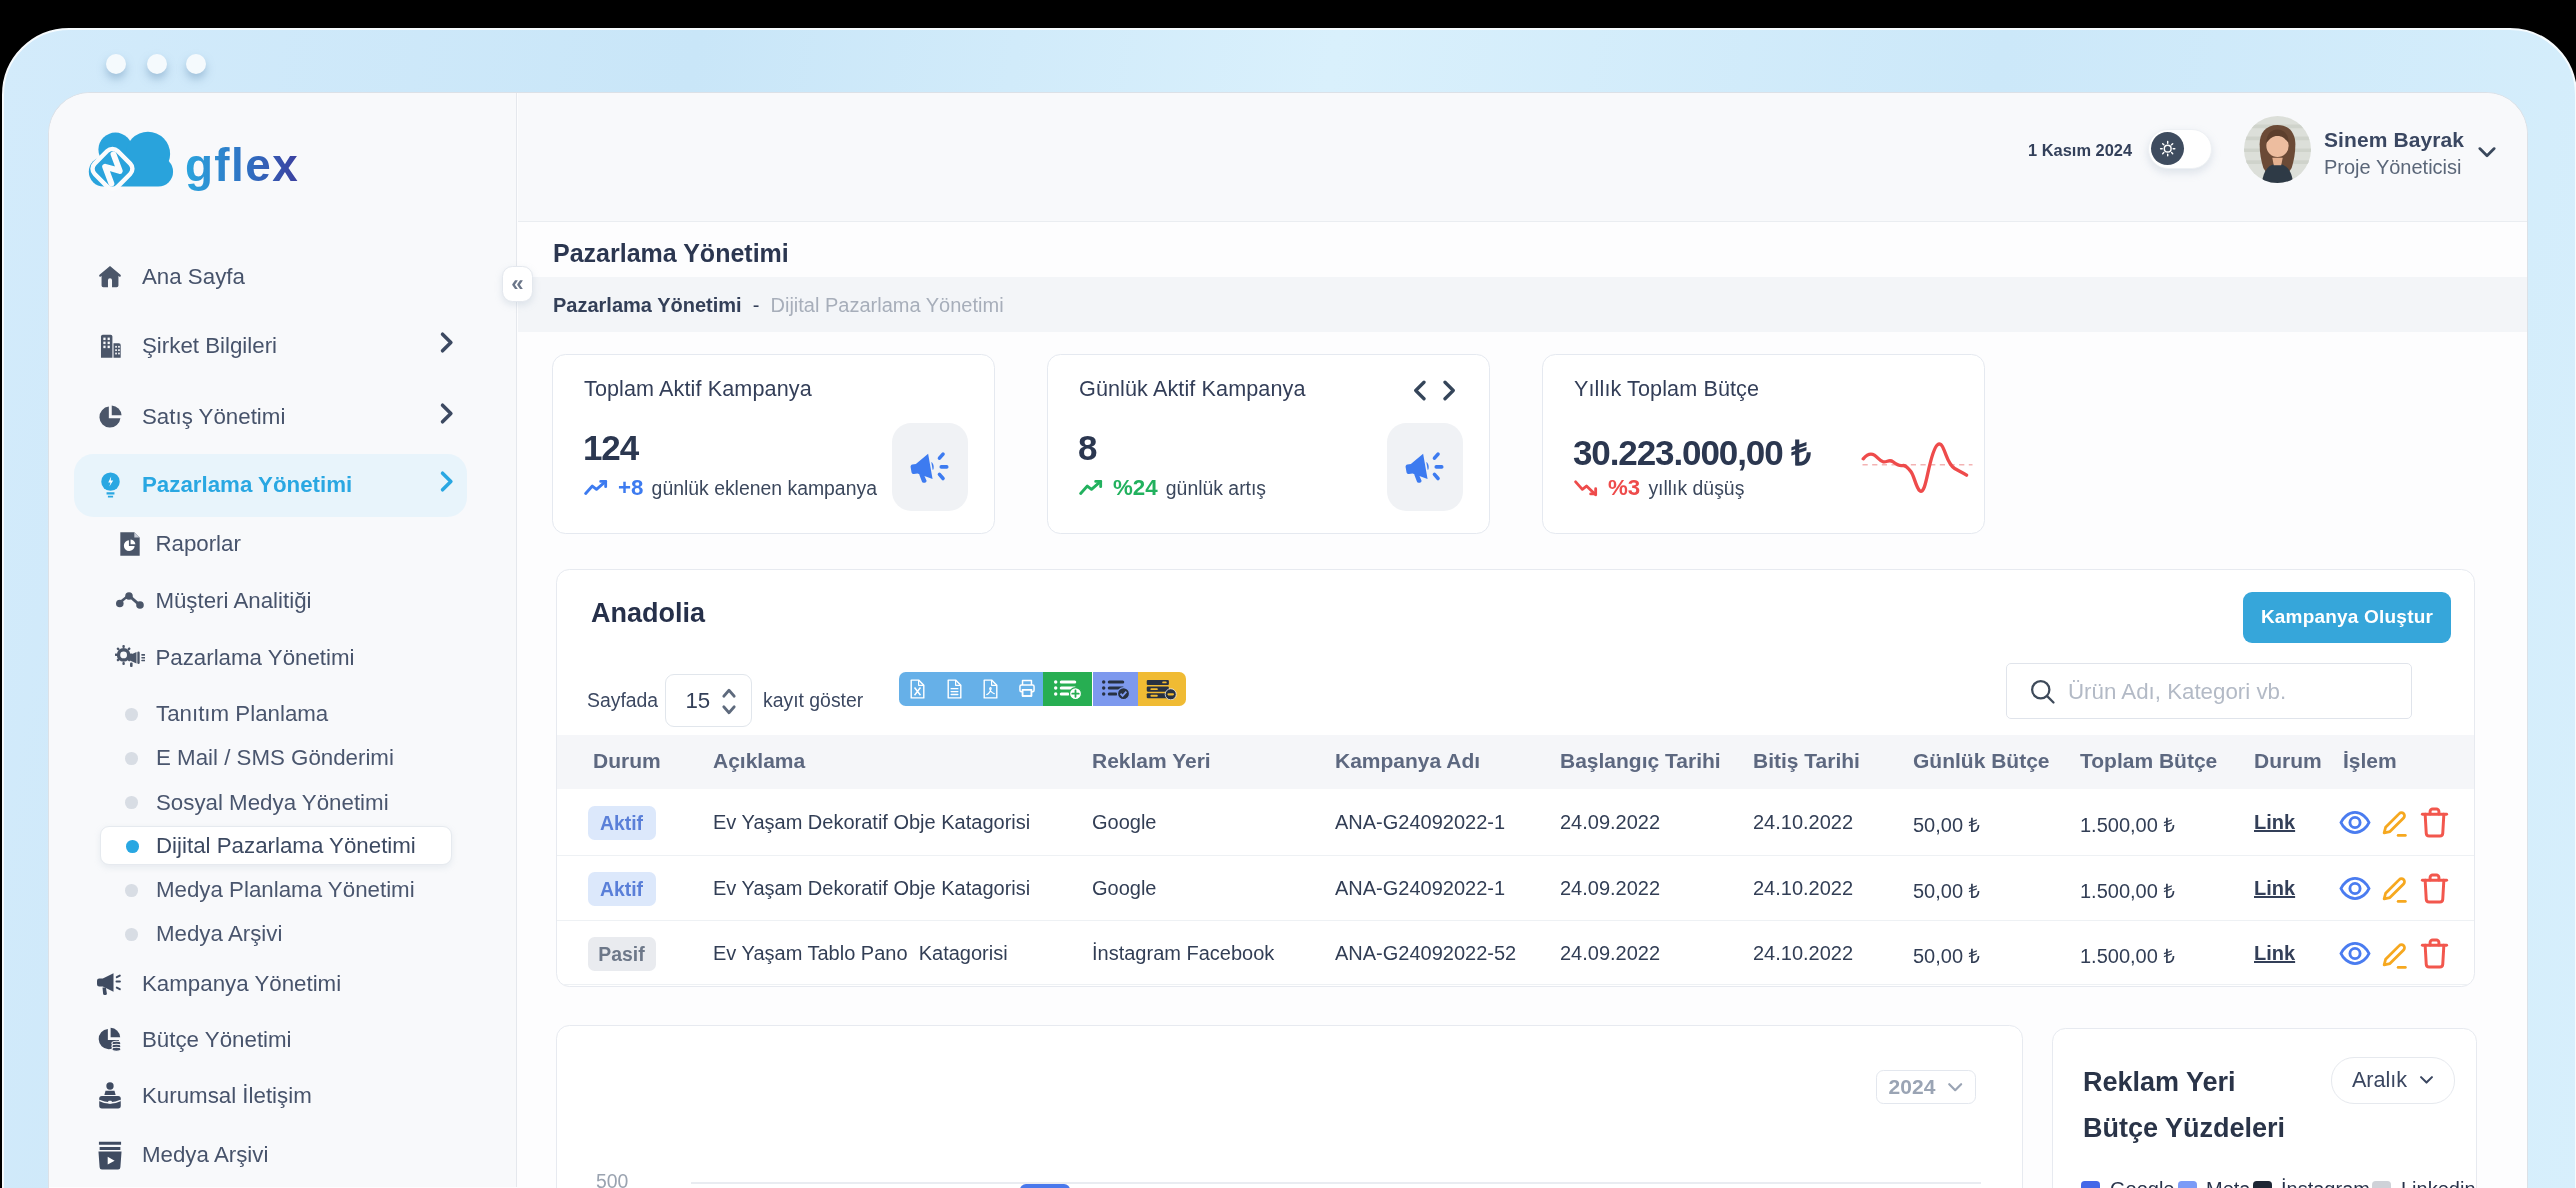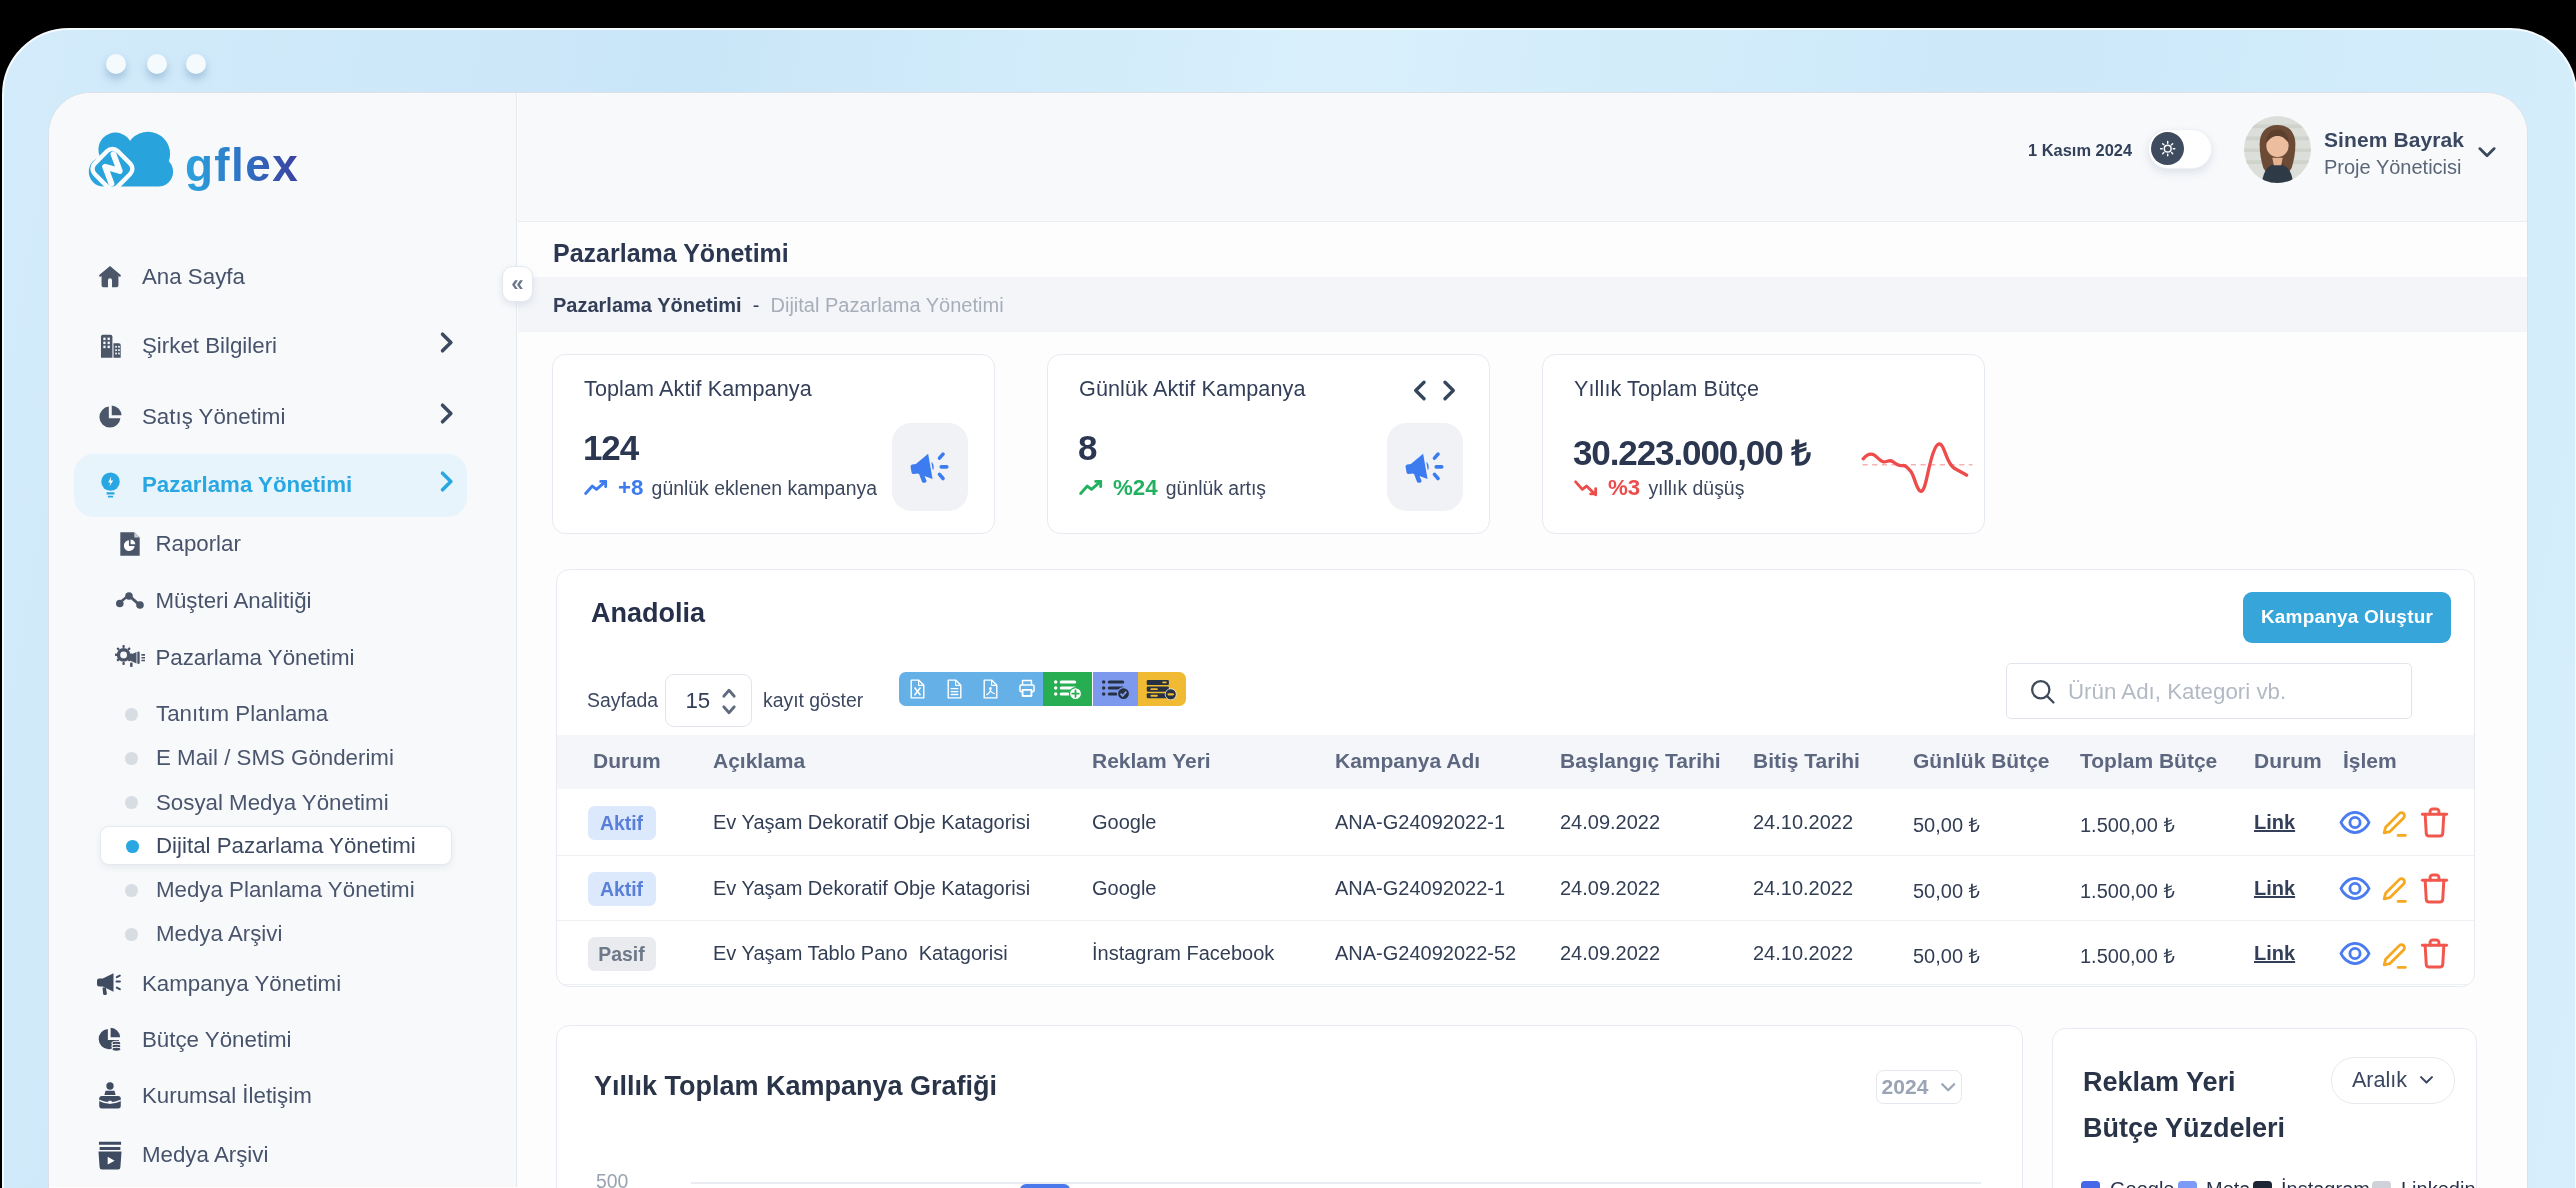--- a/index.html
+++ b/index.html
@@ -445,22 +445,21 @@
         <path d="M18.5 27.5h7"></path>
       </svg>
     <svg class="a" style="left:1862px;top:367px" width="31" height="33" viewBox="0 0 28 30" fill="none" stroke="#f2574d" stroke-width="2.7" stroke-linecap="round" stroke-linejoin="round">
         <path d="M3 7.5h22"></path>
         <path d="M10 7.2V5a2.2 2.2 0 0 1 2.2-2.2h3.6A2.2 2.2 0 0 1 18 5v2.2"></path>
         <path d="M5.5 7.5l1 17.4a2.6 2.6 0 0 0 2.6 2.4h9.8a2.6 2.6 0 0 0 2.6-2.4l1-17.4"></path>
       </svg>
   </div>
 
   <div class="panel" style="left:507px;top:932px;width:1467px;height:298px">
-    <div class="a" style="left:37px;top:45px;font-size:27px;font-weight:700;color:#2a3448">Yıllık Toplam Kampanya Grafiği</div>
-    <div class="a" style="left:1319px;top:44px;width:86px;height:34px;border:1.5px solid #e3e7ee;border-radius:7.4px;background:#fff;display:flex;align-items:center;justify-content:center;color:#9aa4b4;font-size:21px;font-weight:600">2024&nbsp;&nbsp;<svg width="16.4" height="10.4" viewBox="0 0 22 14" fill="none" stroke="#9aa4b4" stroke-width="3" stroke-linecap="round" stroke-linejoin="round">
+    <div class="a" style="left:1319px;top:44px;width:100px;height:34px;border:1.5px solid #e3e7ee;border-radius:7.4px;background:#fff;display:flex;align-items:center;justify-content:center;color:#9aa4b4;font-size:21px;font-weight:600">2024&nbsp;&nbsp;<svg width="16.4" height="10.4" viewBox="0 0 22 14" fill="none" stroke="#9aa4b4" stroke-width="3" stroke-linecap="round" stroke-linejoin="round">
           <path d="M3 3l8 8 8-8"></path>
         </svg></div>
     <div class="a" style="left:39px;top:144px;font-size:19.4px;color:#9aa3b0">500</div>
     <div class="a" style="left:134px;top:156px;width:1290px;height:1.5px;background:#e9ecf1"></div>
     <div class="a" style="left:463px;top:158px;width:50px;height:22.3px;background:#4a79ec;border-radius:6px"></div>
   </div>
   <div class="panel" style="left:2003px;top:935px;width:425px;height:298px">
     <div class="a" style="left:30px;top:30px;font-size:27px;font-weight:700;color:#2a3448;line-height:46px">Reklam Yeri<br>Bütçe Yüzdeleri</div>
     <div class="a" style="left:278px;top:27.5px;width:124px;height:47px;border:1.5px solid #e6e9ee;border-radius:23px;background:#fff;display:flex;align-items:center;justify-content:center;color:#3a4660;font-size:21.6px">Aralık&nbsp;&nbsp;<svg width="15" height="9.7" viewBox="0 0 22 14" fill="none" stroke="#3a4660" stroke-width="3" stroke-linecap="round" stroke-linejoin="round">
           <path d="M3 3l8 8 8-8"></path>

